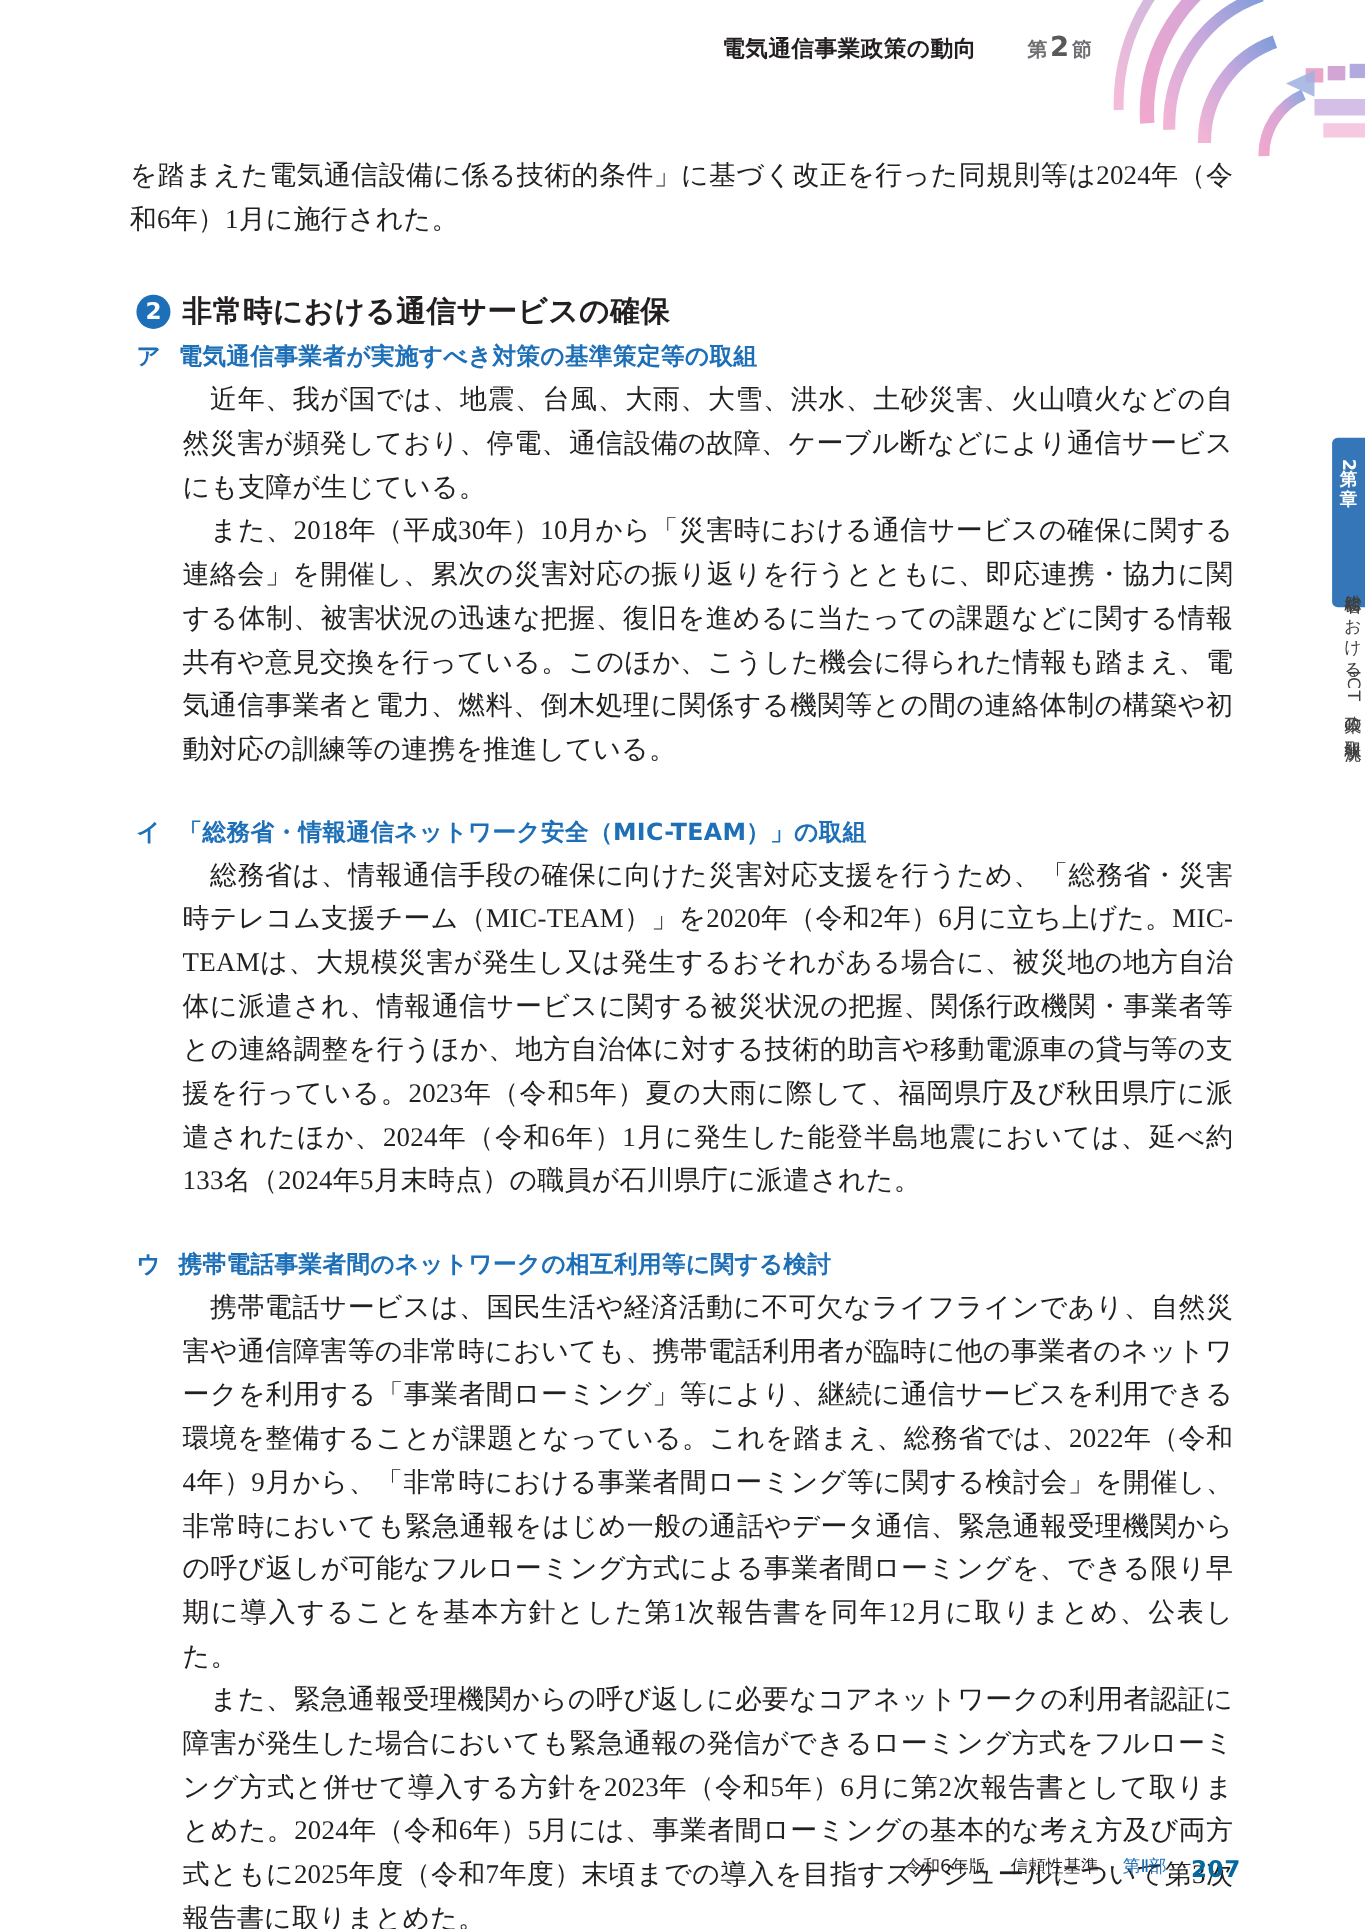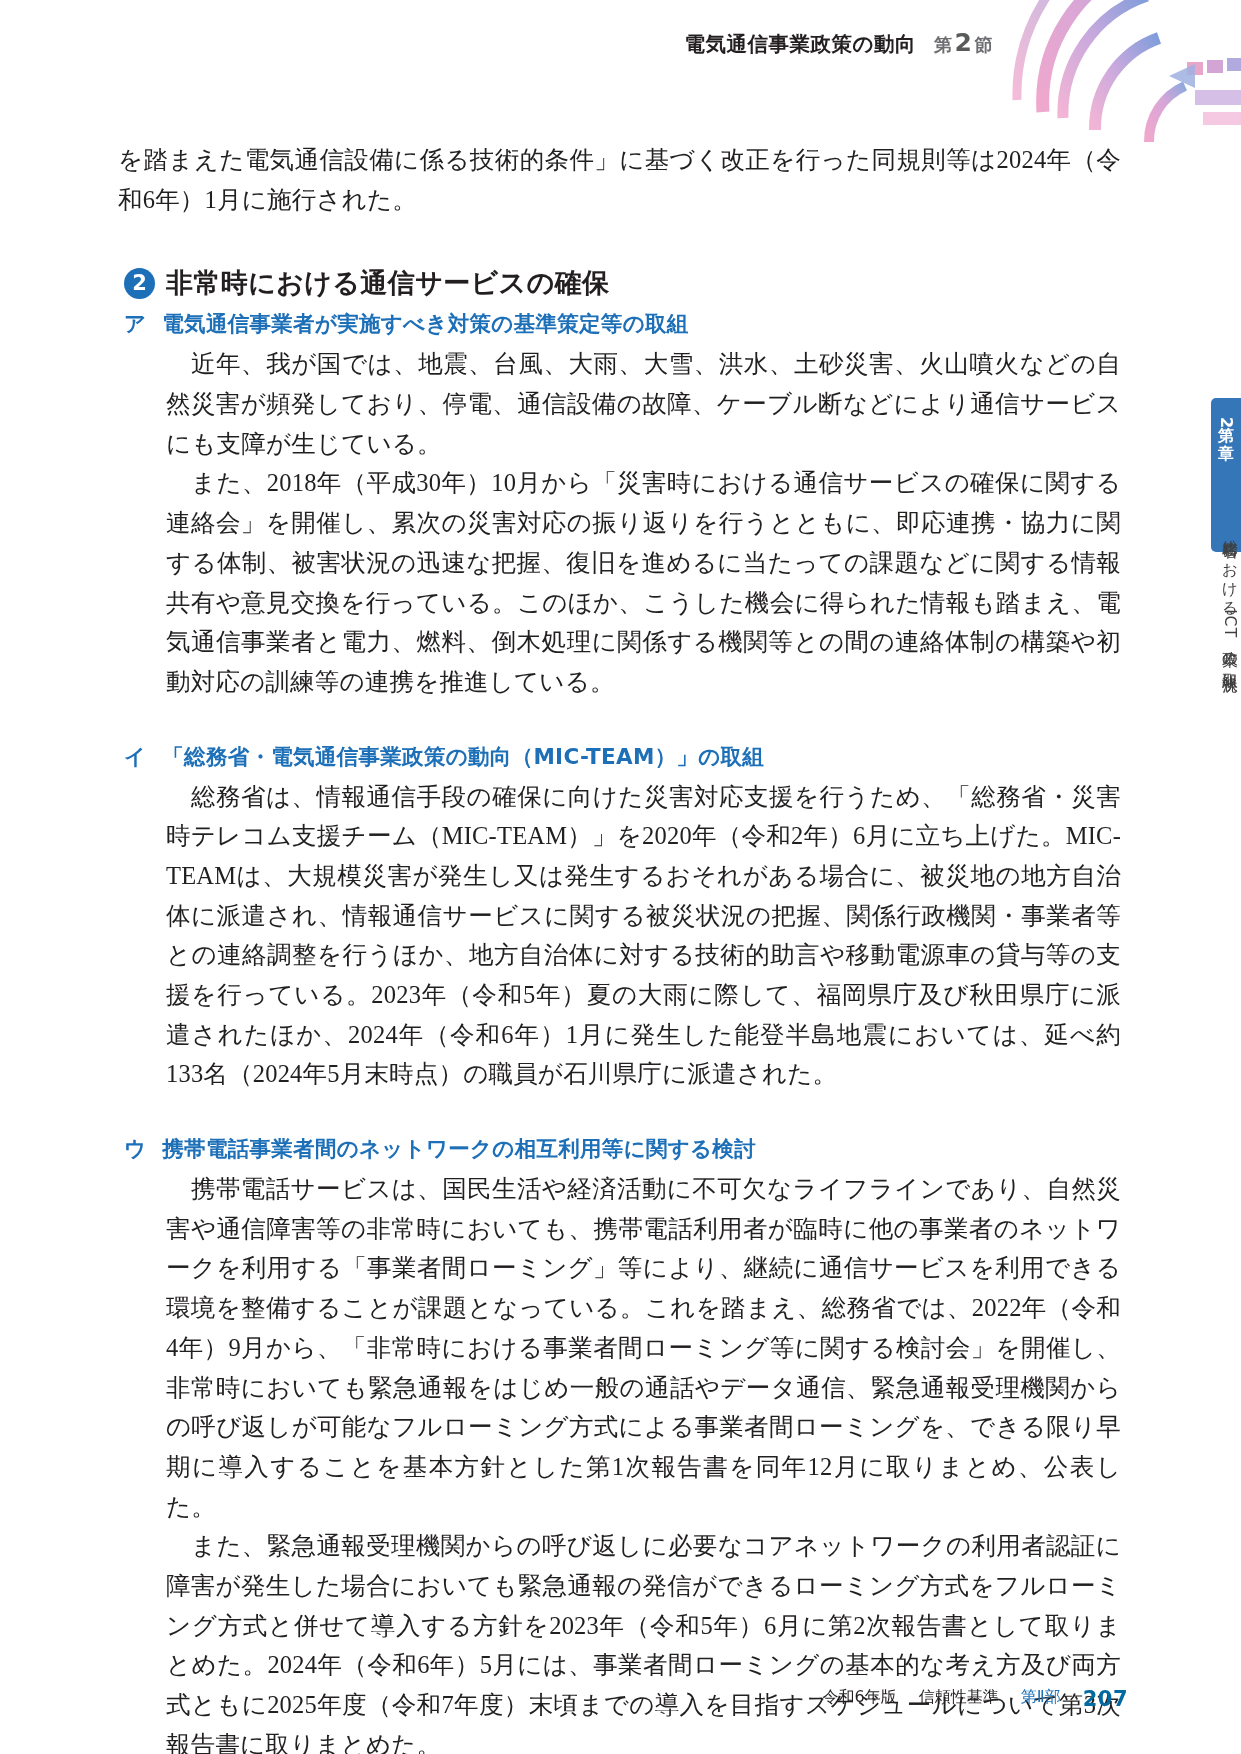--- a/index.html
+++ b/index.html
@@ -23,21 +23,21 @@
     left: 0;
     width: 1241px;
     height: 120px;
   }
   .header-title-row {
     position: absolute;
     right: 248px;
     top: 28px;
     display: flex;
     align-items: baseline;
-    gap: 18px;
+    gap: 46px;
     white-space: nowrap;
   }
   .header-title {
     font-family: "DejaVu Sans", sans-serif;
     font-size: 20.5px;
     font-weight: 700;
     color: #231f20;
     letter-spacing: 0.5px;
   }
   .header-section {
@@ -250,21 +250,21 @@
       <span class="marker">ア</span>
       <span>電気通信事業者が実施すべき対策の基準策定等の取組</span>
     </div>
     <p class="body-text indent">近年、我が国では、地震、台風、大雨、大雪、洪水、土砂災害、火山噴火などの自然災害が頻発しており、停電、通信設備の故障、ケーブル断などにより通信サービスにも支障が生じている。</p>
     <p class="body-text indent">また、2018年（平成30年）10月から「災害時における通信サービスの確保に関する連絡会」を開催し、累次の災害対応の振り返りを行うとともに、即応連携・協力に関する体制、被害状況の迅速な把握、復旧を進めるに当たっての課題などに関する情報共有や意見交換を行っている。このほか、こうした機会に得られた情報も踏まえ、電気通信事業者と電力、燃料、倒木処理に関係する機関等との間の連絡体制の構築や初動対応の訓練等の連携を推進している。</p>
   </div>
 
   <div>
     <div class="sub-heading spaced">
       <span class="marker">イ</span>
-      <span>「総務省・電気通信事業政策の動向（MIC-TEAM）」の取組</span>
+      <span>「総務省・情報通信ネットワーク安全（MIC-TEAM）」の取組</span>
     </div>
     <p class="body-text indent">総務省は、情報通信手段の確保に向けた災害対応支援を行うため、「総務省・災害時テレコム支援チーム（MIC-TEAM）」を2020年（令和2年）6月に立ち上げた。MIC-TEAMは、大規模災害が発生し又は発生するおそれがある場合に、被災地の地方自治体に派遣され、情報通信サービスに関する被災状況の把握、関係行政機関・事業者等との連絡調整を行うほか、地方自治体に対する技術的助言や移動電源車の貸与等の支援を行っている。2023年（令和5年）夏の大雨に際して、福岡県庁及び秋田県庁に派遣されたほか、2024年（令和6年）1月に発生した能登半島地震においては、延べ約133名（2024年5月末時点）の職員が石川県庁に派遣された。</p>
   </div>
 
   <div>
     <div class="sub-heading spaced">
       <span class="marker">ウ</span>
       <span>携帯電話事業者間のネットワークの相互利用等に関する検討</span>
     </div>
     <p class="body-text indent">携帯電話サービスは、国民生活や経済活動に不可欠なライフラインであり、自然災害や通信障害等の非常時においても、携帯電話利用者が臨時に他の事業者のネットワークを利用する「事業者間ローミング」等により、継続に通信サービスを利用できる環境を整備することが課題となっている。これを踏まえ、総務省では、2022年（令和4年）9月から、「非常時における事業者間ローミング等に関する検討会」を開催し、非常時においても緊急通報をはじめ一般の通話やデータ通信、緊急通報受理機関からの呼び返しが可能なフルローミング方式による事業者間ローミングを、できる限り早期に導入することを基本方針とした第1次報告書を同年12月に取りまとめ、公表した。</p>

